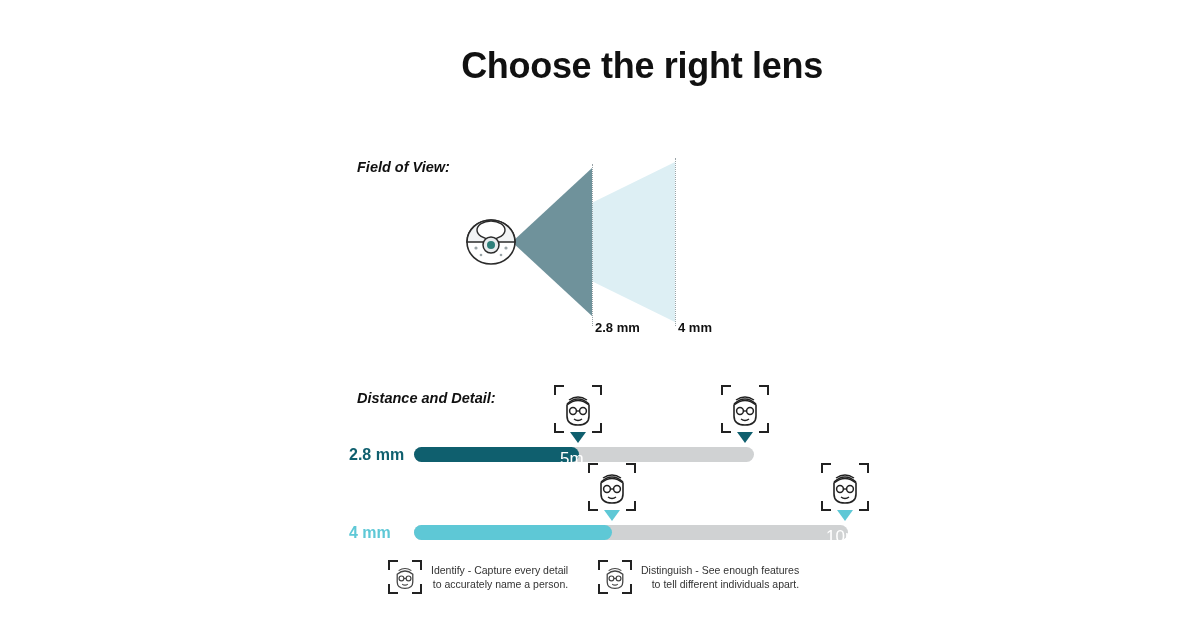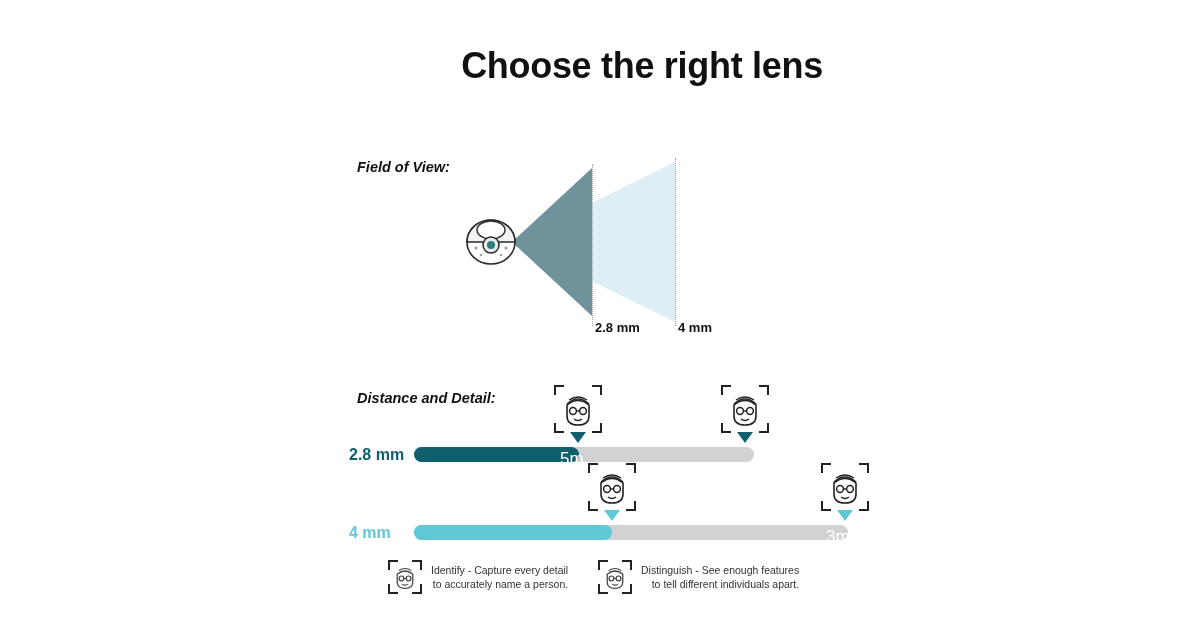--- a/index.html
+++ b/index.html
@@ -233,21 +233,21 @@
     <path d="M20 34 q4 3 8 0" fill="none" stroke="#222" stroke-width="1.4"></path>
   </svg>
 </div>
 
 <div class="row-label" id="label-4">4 mm</div>
 
 <div class="bar bar-bg" style="left:414px; top:525px; width:434px;"></div>
 <div class="bar bar-fill-light" style="left:414px; top:525px; width:198px;"></div>
 
 <div class="bar-val" style="left:582px; top:549px;">6.5m</div>
-<div class="bar-val" style="left:818px; top:527px;">3m</div>
+<div class="bar-val" style="left:818px; top:527px;">10m</div>
 
 <div class="marker light" style="left:604px; top:510px;"></div>
 <div class="marker light" style="left:837px; top:510px;"></div>
 
 <div class="face" style="left:588px; top:463px;">
   <span class="corner tl"></span>
   <span class="corner tr"></span>
   <span class="corner bl"></span>
   <span class="corner br"></span>
   <svg viewBox="0 0 48 48" width="48" height="48">

